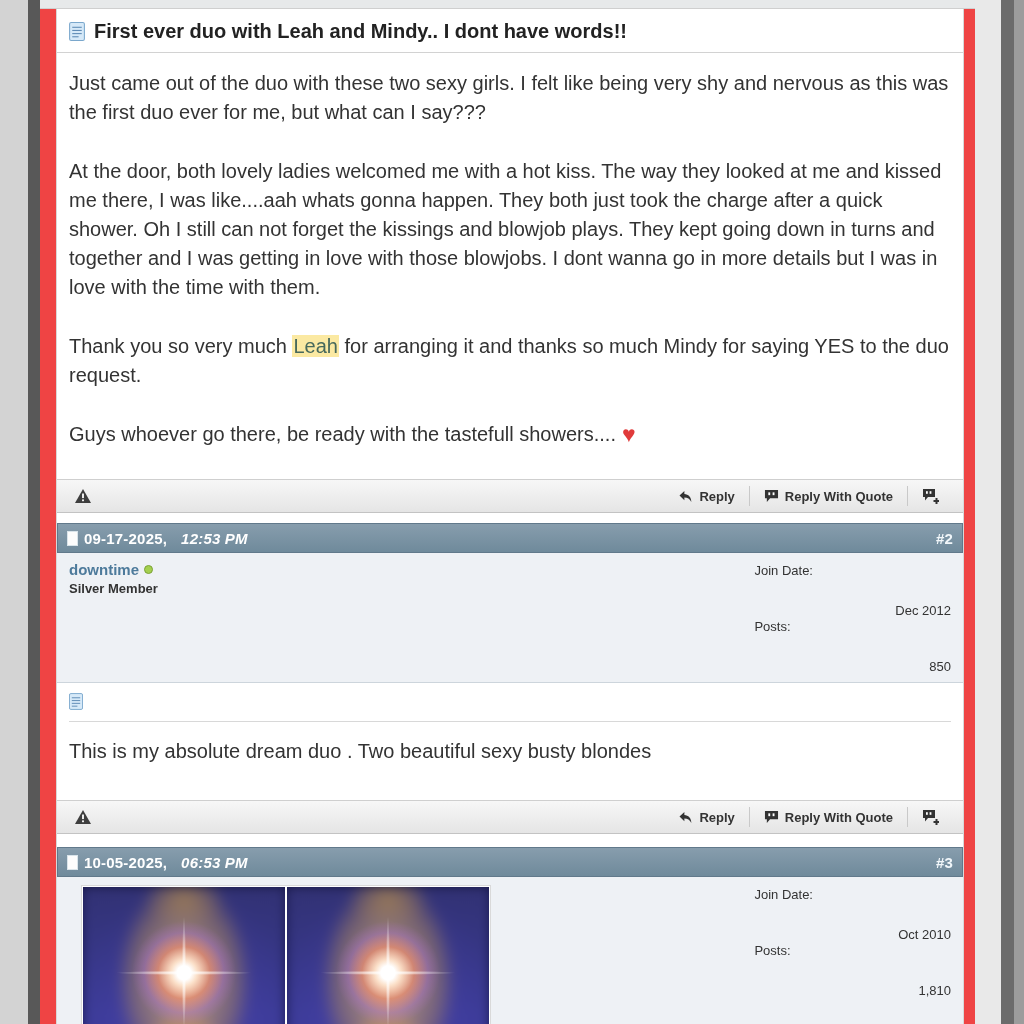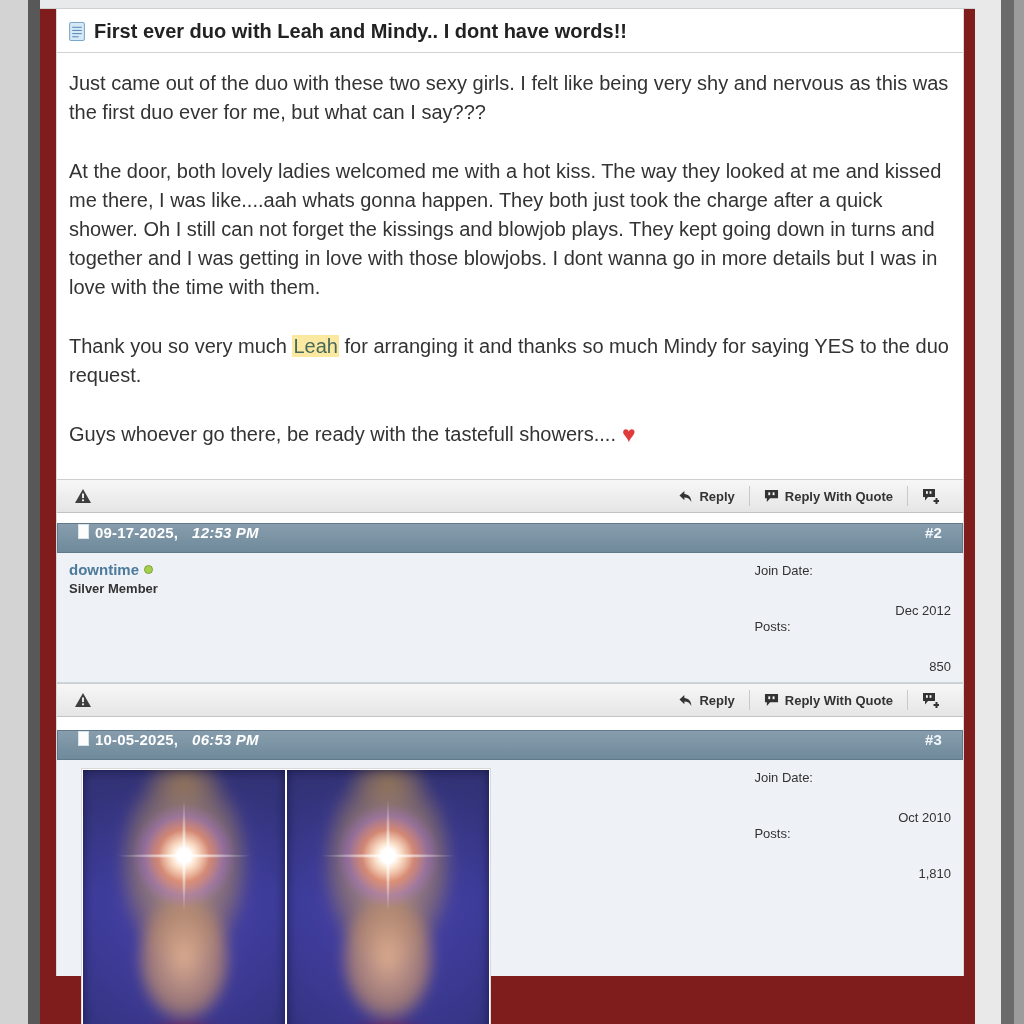--- a/index.html
+++ b/index.html
@@ -8,21 +8,21 @@
     background:#9c9c9c;
     font-family:"Liberation Sans","DejaVu Sans",sans-serif;
     -webkit-font-smoothing:antialiased;
   }
   .stage{display:flex;width:1024px;height:1024px;}
   .band-l1{width:28px;background:#d3d3d3;}
   .band-l2{width:12px;background:#585858;}
   .band-r1{width:26px;background:#e9e9e9;}
   .band-r2{width:13px;background:#6b6b6b;}
   .band-r3{width:10px;background:#9c9c9c;}
-  .page{width:935px;background:#7f1d1d;position:relative;}
+  .page{width:935px;background:#ef4444;position:relative;}
   .top-strip{height:8px;background:#e7e9ea;border-bottom:1px solid #cfcfcf;}
   .forum-col{
     margin-left:16px;width:908px;
     border-left:1px solid #d8d8d8;border-right:1px solid #d8d8d8;
     background:#fff;box-sizing:border-box;
   }
   
   .title-row{
     display:flex;align-items:center;gap:9px;
     padding:11px 12px 9px 12px;border-bottom:1px solid #d2d2d2;
@@ -41,21 +41,21 @@
   .foot-right{margin-left:auto;display:flex;align-items:center;height:100%;}
   .foot-btn{
     display:flex;align-items:center;gap:6px;height:100%;padding:0 14px;
     font-size:13px;font-weight:bold;color:#333;cursor:pointer;text-decoration:none;
   }
   .foot-sep{width:1px;height:20px;background:#c9c9c9;}
   .report-btn{display:flex;align-items:center;padding:0 8px;cursor:pointer;}
   .gap{height:10px;background:#fff;}
   
   .post-head{
-    height:30px;display:flex;align-items:flex-start;padding:0 20px;box-sizing:border-box;
+    height:30px;display:flex;align-items:center;padding:0 9px;box-sizing:border-box;
     background:linear-gradient(#879dad,#6f8a9b);
     border:1px solid #61798b;
     color:#fff;font-size:15px;font-weight:bold;letter-spacing:.2px;
   }
   .post-head .time{margin-left:14px;font-style:italic;}
   .post-num{margin-left:auto;color:#f2f7fa;text-decoration:none;font-size:15px;cursor:pointer;}
   .page-ico-white{display:inline-block;width:9px;height:13px;background:#fdfdfd;border:1px solid #d9e4ea;margin-right:6px;}
   
   .user-panel{
     background:#eef1f5;border-bottom:1px solid #cdd5dc;
@@ -201,20 +201,35 @@
             <div class="utitle">Silver Member</div>
           </div>
           <div class="meta-grid">
             <span class="lbl">Join Date:</span>
             <span class="val">Dec 2012</span>
             <span class="lbl">Posts:</span>
             <span class="val">850</span>
           </div>
         </div>
 
+        <div class="p2-content">
+          <span class="ico">
+            <svg width="14" height="17" viewBox="0 0 15 18">
+                <rect x="0.5" y="0.5" width="14" height="17" rx="1.5" fill="#d6e9f8" stroke="#7aa7cc"></rect>
+                <g stroke="#5b89b4" stroke-width="1">
+                  <line x1="3" y1="5" x2="12" y2="5"></line>
+                  <line x1="3" y1="8" x2="12" y2="8"></line>
+                  <line x1="3" y1="11" x2="12" y2="11"></line>
+                  <line x1="3" y1="14" x2="9" y2="14"></line>
+                </g>
+              </svg>
+          </span>
+          <div class="p2-divider"></div>
+          <div class="p2-text">This is my absolute dream duo . Two beautiful sexy busty blondes</div>
+        </div>
 
         <div class="foot-bar">
           <span class="report-btn">
             <span class="ico">
               <svg width="16" height="14" viewBox="0 0 16 14">
                   <path fill="#3e3e3e" d="M8 0 L16 14 H0 Z"></path>
                   <rect x="7.1" y="4.5" width="1.8" height="4.6" fill="#fff"></rect>
                   <rect x="7.1" y="10.4" width="1.8" height="1.8" fill="#fff"></rect>
                 </svg>
             </span>

